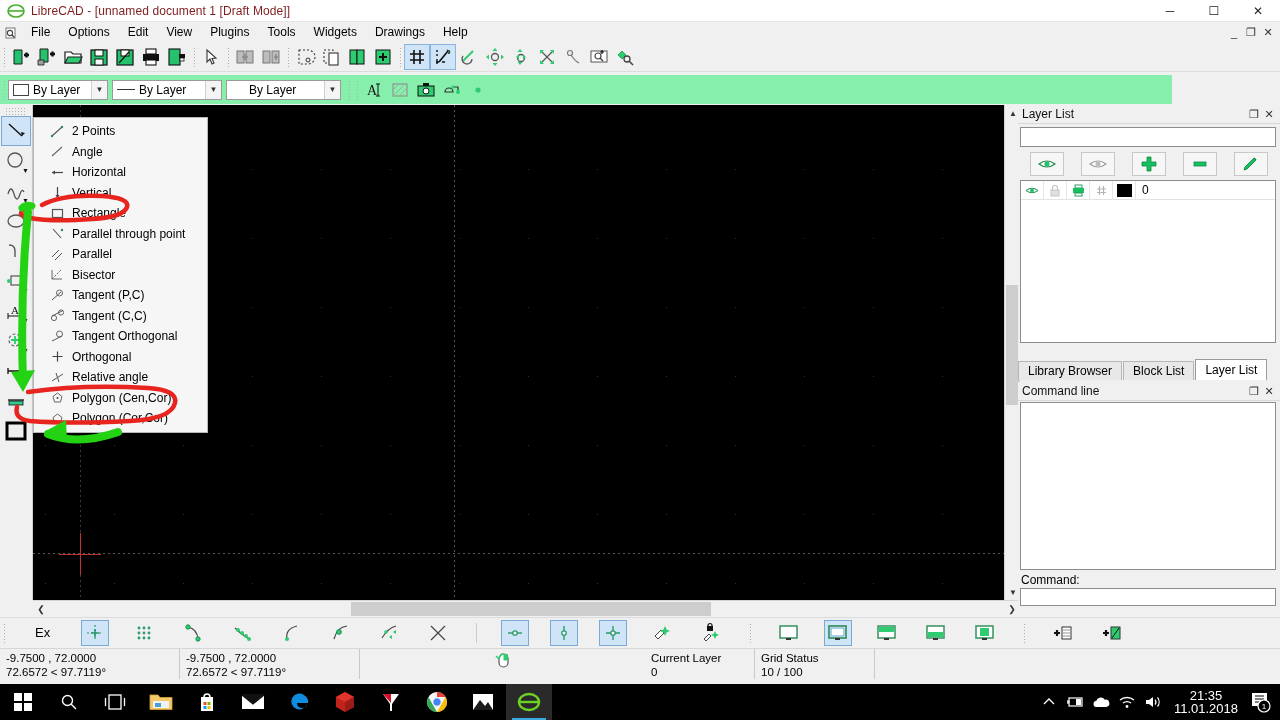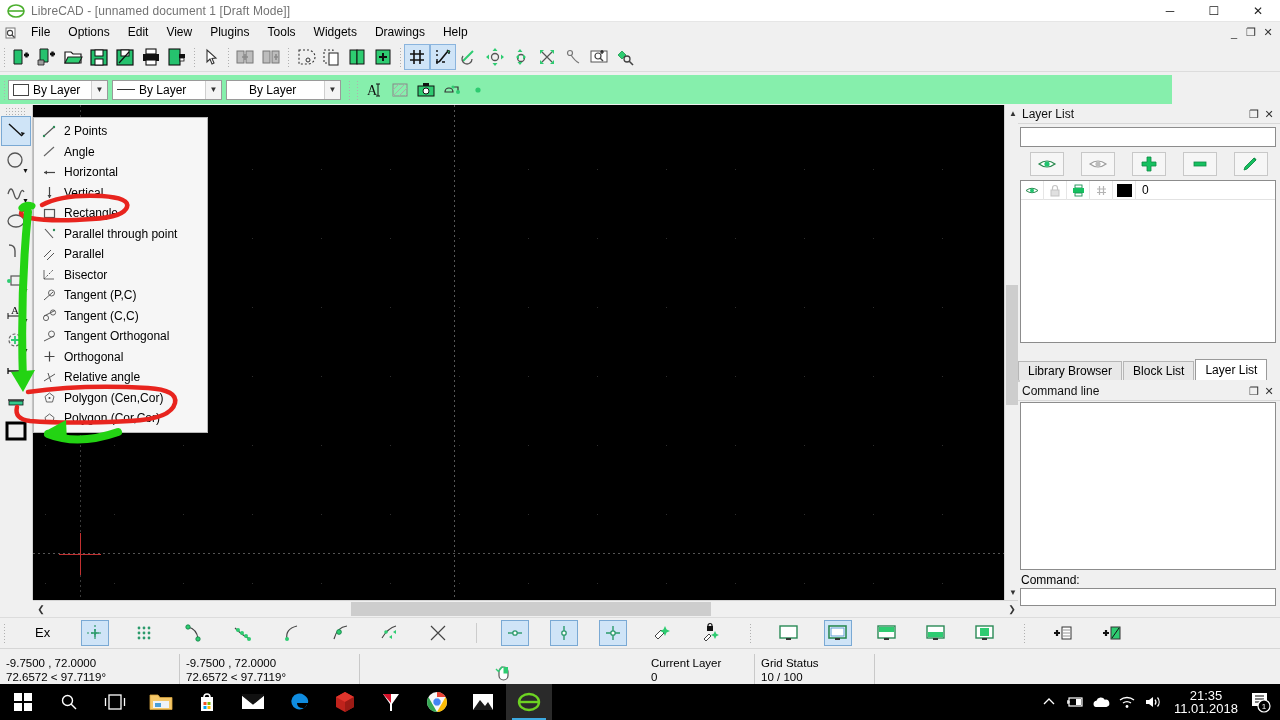--- a/index.html
+++ b/index.html
@@ -14,21 +14,21 @@
   .app { position:relative; width:1280px; height:720px; }
 
   
   .titlebar {
     position:absolute; left:0; top:0; width:1280px; height:22px;
     background:#ffffff; display:flex; align-items:center;
     border-bottom:1px solid #e6e6e6;
   }
   .titlebar .logo { width:18px; height:14px; margin-left:7px; margin-right:6px; position:relative; }
   .titlebar .logo svg { display:block; }
-  .titlebar .ttext { font-size:12px; color:#737373; letter-spacing:0.1px; }
+  .titlebar .ttext { font-size:12px; color:#7f1d1d; letter-spacing:0.1px; }
   .wbtns { margin-left:auto; display:flex; height:22px; }
   .wbtn { width:44px; height:22px; display:flex; align-items:center; justify-content:center;
           font-size:12px; color:#222; }
 
   
   .menubar {
     position:absolute; left:0; top:22px; width:1280px; height:21px;
     background:#f0f0f0; display:flex; align-items:center;
   }
   .menubar .appicon { width:22px; height:21px; display:flex; align-items:center; justify-content:center; }
@@ -194,21 +194,21 @@
     border-top:1px solid #dcdcdc;
     gap:21px;
   }
   .sbtn { width:28px; height:26px; display:flex; align-items:center; justify-content:center; border:1px solid transparent; }
   .sbtn.on { background:#cfe4f7; border:1px solid #7aa9d4; }
   .extxt { padding:0 10px 0 6px; font-size:13px; }
 
   
   .statusbar {
     position:absolute; left:0; top:648px; width:1280px; height:36px;
-    background:#f0f0f0; display:flex; align-items:flex-end; border-top:1px solid #d6d6d6;
+    background:#f0f0f0; display:flex; align-items:flex-start; border-top:1px solid #d6d6d6;
   }
   .sfield { padding:2px 6px 0 6px; border-right:1px solid #c9c9c9; display:flex; flex-direction:column; justify-content:center; }
   .sfield .l1 { font-size:11.5px; line-height:14px; }
   .sfield .l2 { font-size:11.5px; line-height:14px; }
   .sfield.hdr .h { font-size:11.5px; line-height:14px; }
   .sfield.hdr .v { font-size:11.5px; line-height:14px; }
   .mousewidget { flex:0 0 auto; display:flex; align-items:center; justify-content:center; padding:0 10px; }
 
   
   .taskbar {
@@ -220,21 +220,21 @@
   .tb-item.active::after { content:""; position:absolute; left:6px; right:6px; bottom:0; height:2px; background:#3da9e0; }
   .tray { margin-left:auto; display:flex; align-items:center; height:36px; padding-right:4px; }
   .tray .ti { width:26px; height:36px; display:flex; align-items:center; justify-content:center; color:#fff; }
   .clock { color:#fff; font-size:13px; line-height:13px; text-align:center; padding:0 8px; }
   .clock div { white-space:nowrap; }
   .notif { width:30px; height:36px; display:flex; align-items:center; justify-content:center; }
 
   
   .ctxmenu {
     position:absolute; left:33px; top:117px; width:175px; background:#f6f6f6;
-    border:1px solid #b8b8b8; box-shadow:1px 1px 3px rgba(0,0,0,.3); padding:3px 0;
+    border:1px solid #b8b8b8; box-shadow:1px 1px 3px rgba(0,0,0,.3); padding:3px 8px;
     z-index:40;
   }
   .ctxitem { height:20.5px; display:flex; align-items:center; padding-left:4px; font-size:12px; color:#000; }
   .ctxitem .ic { width:22px; height:16px; display:flex; align-items:center; justify-content:center; margin-right:4px; }
   .ctxitem .lb { white-space:nowrap; }
 
   
   .annot { position:absolute; left:0; top:0; width:1280px; height:720px; pointer-events:none; z-index:60; }
 
   svg { overflow:visible; }

